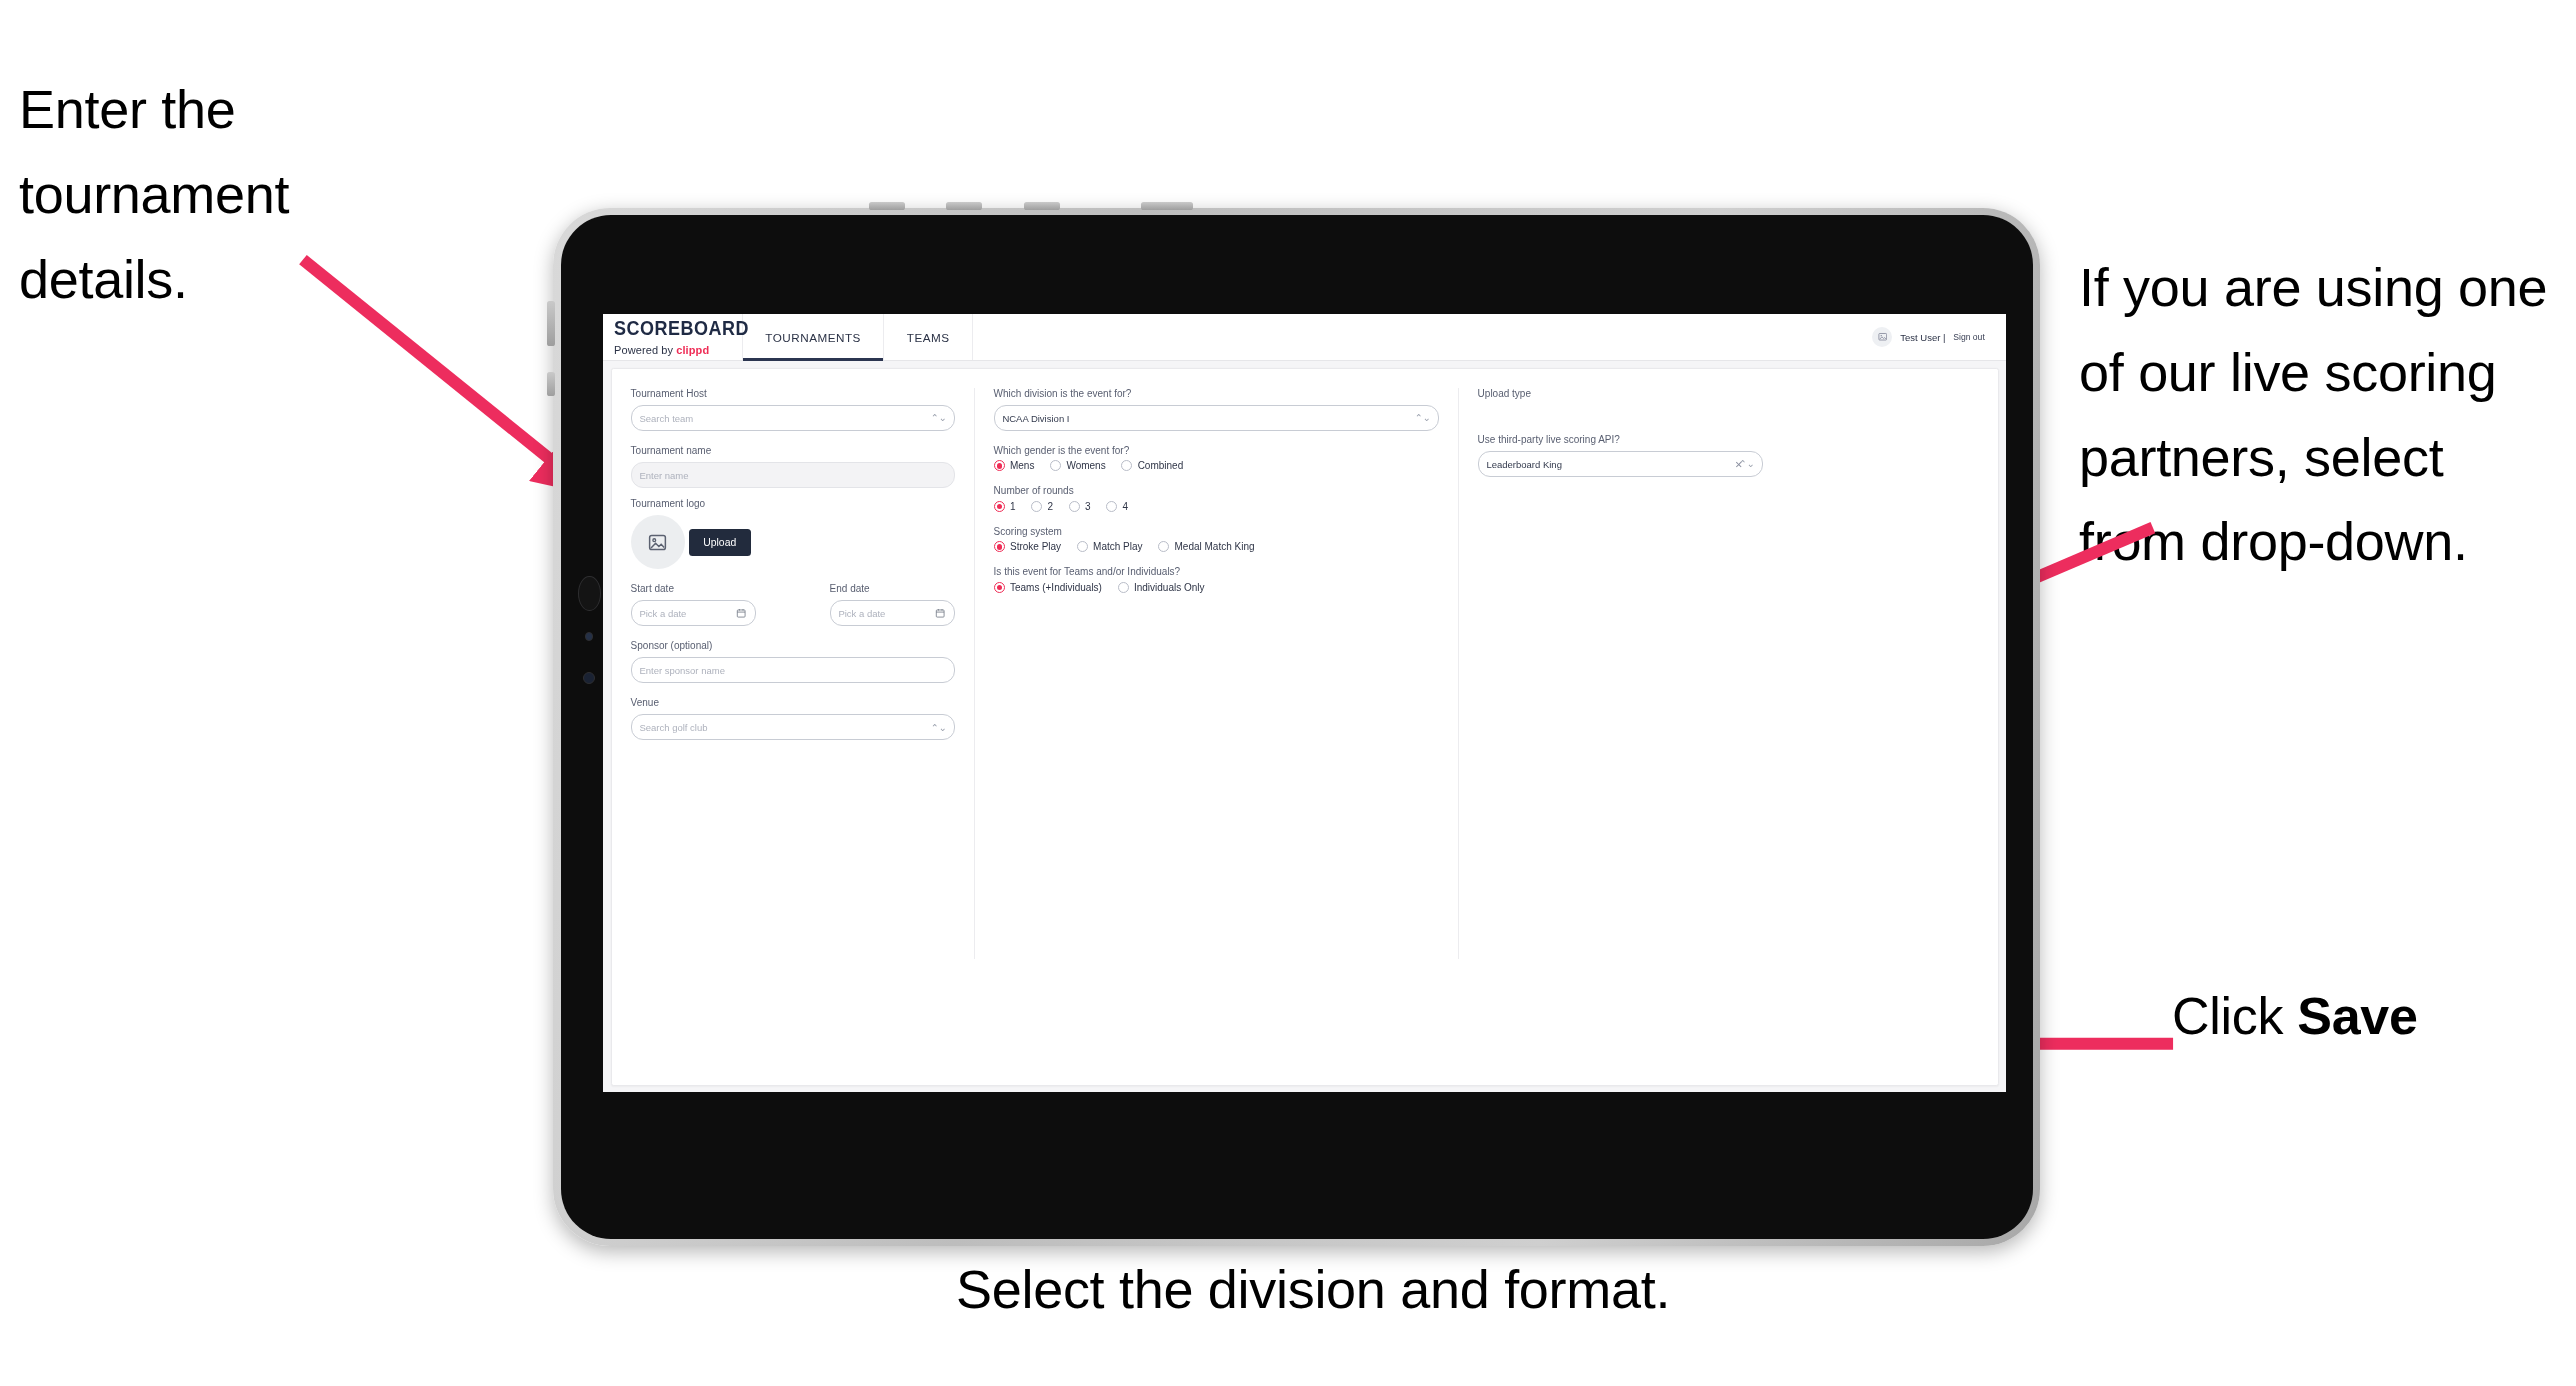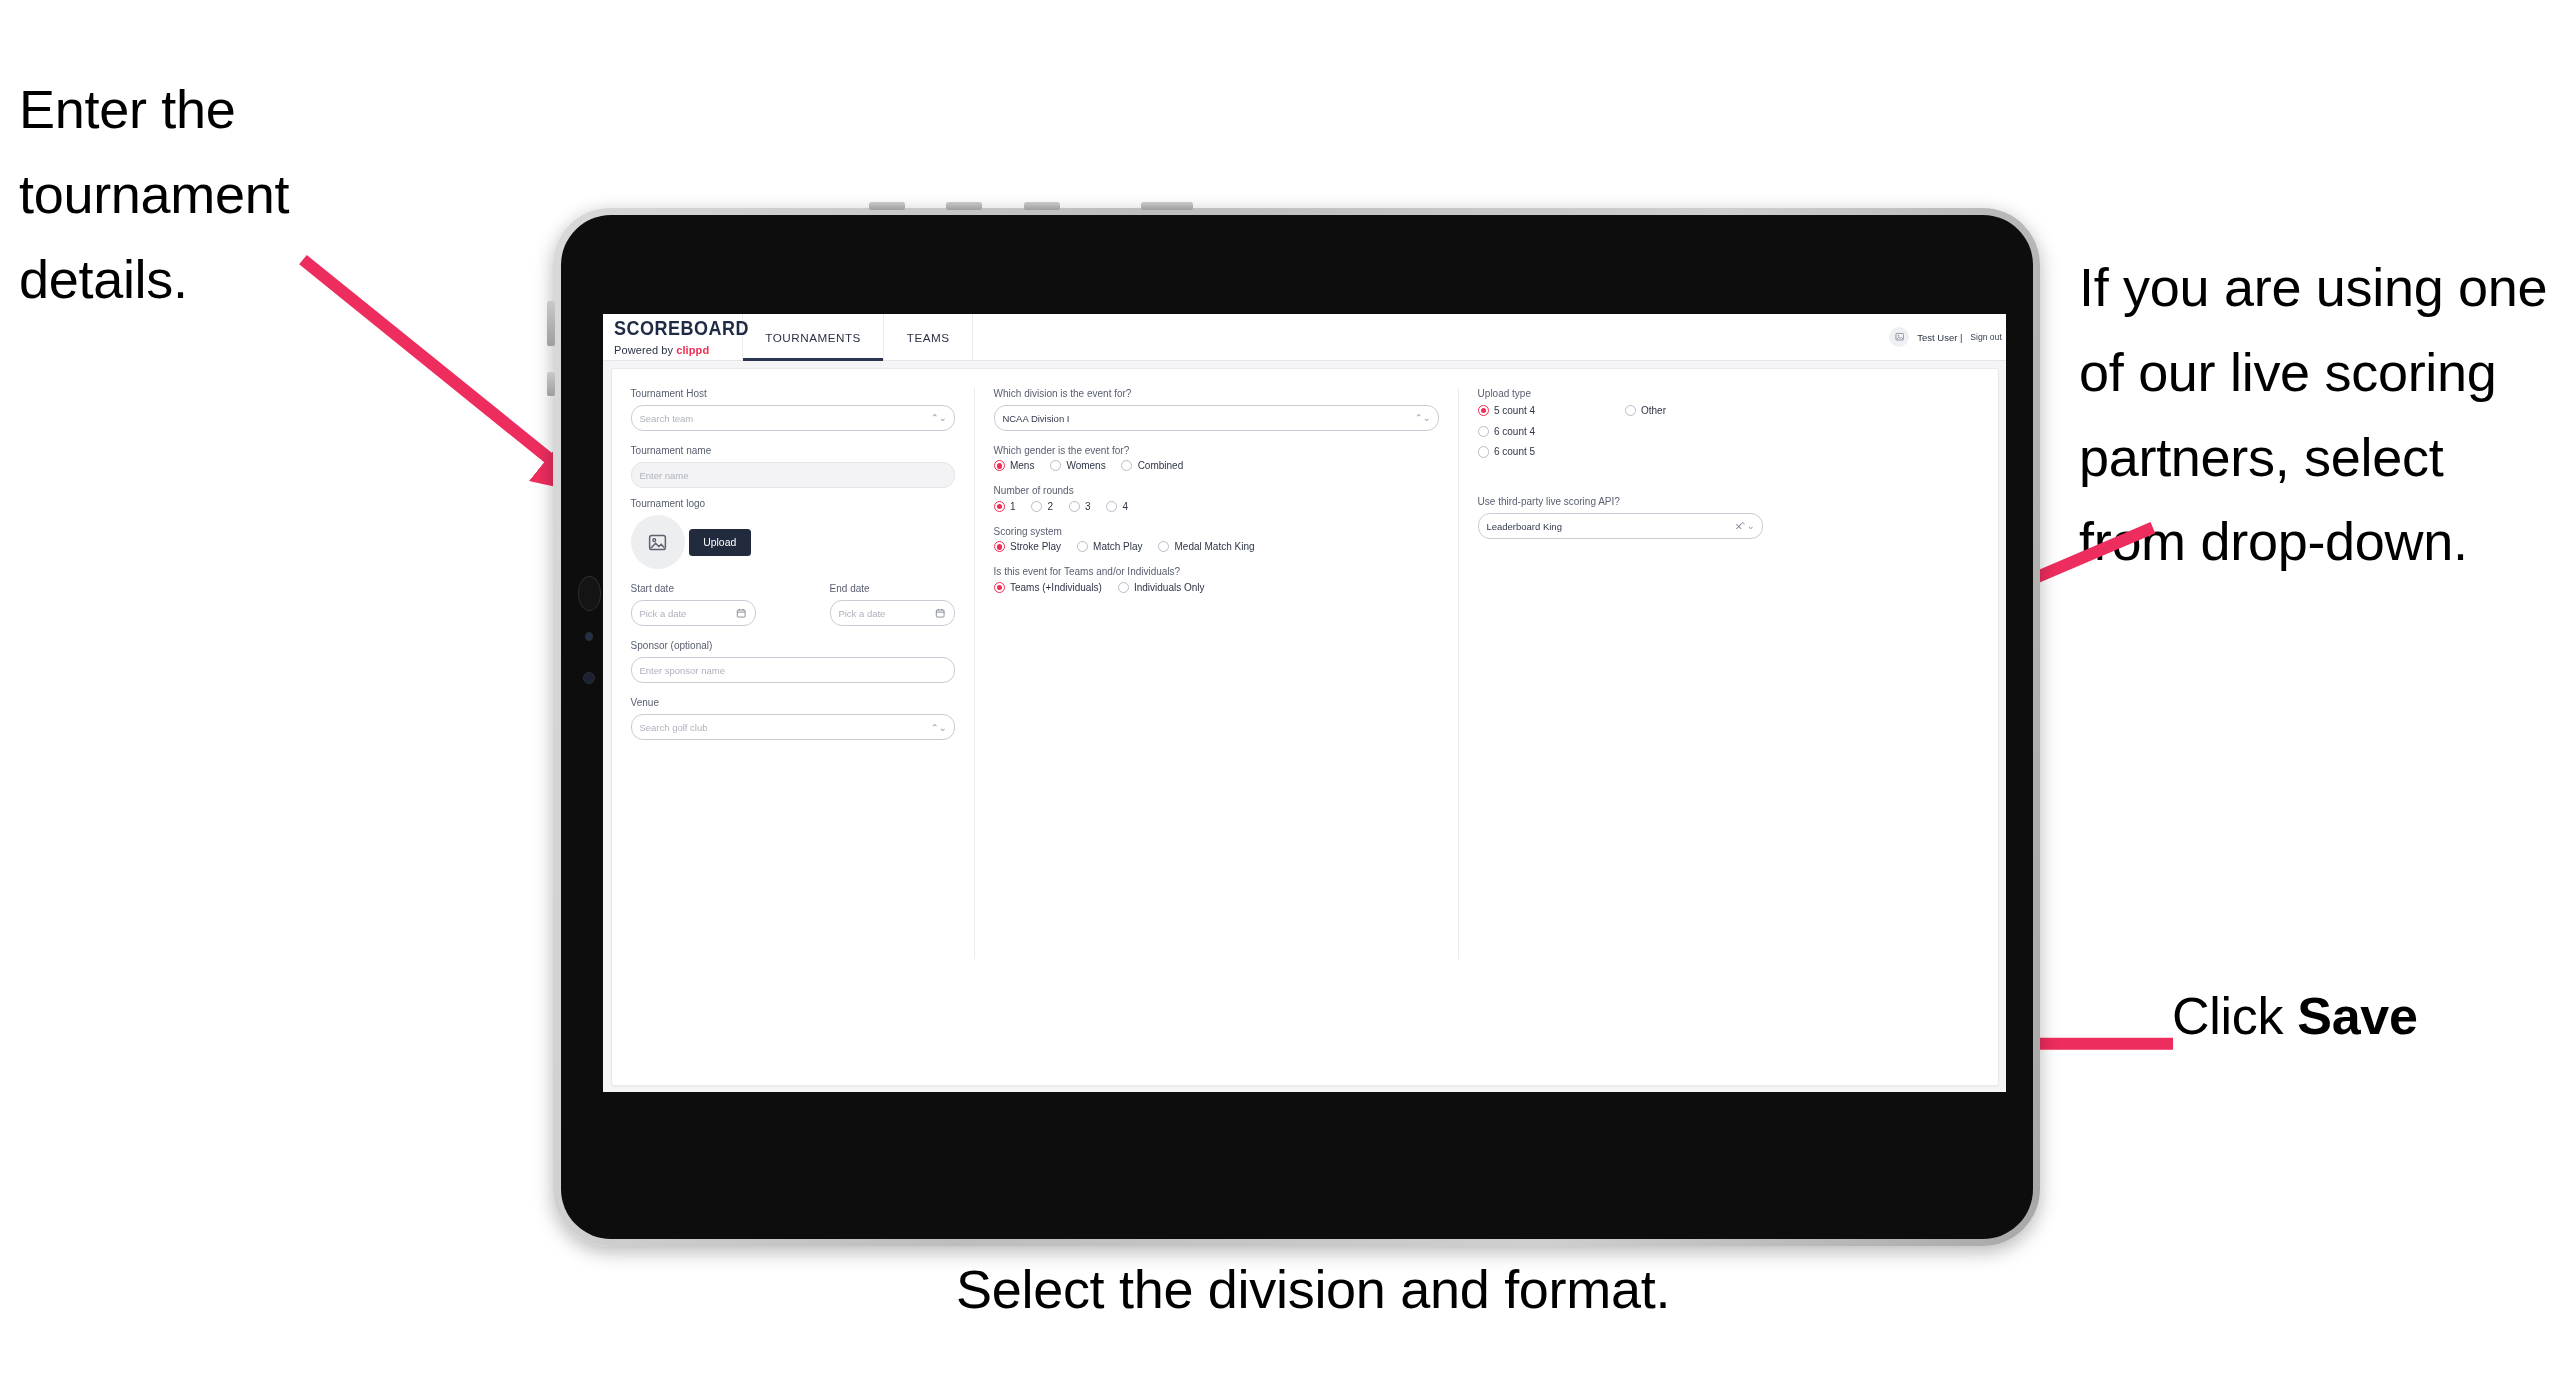--- a/index.html
+++ b/index.html
@@ -137,21 +137,21 @@
     content: "";
     position: absolute;
     left: 0; right: 0; bottom: -0.9px;
     height: 2.6px;
     background: #2b3550;
   }
   #nav-spacer { flex: 1; }
   #user-area {
     display: flex; align-items: center;
     gap: 7.8px;
-    padding-right: 4px;
+    padding-right: 21px;
   }
   #avatar {
     width: 20px; height: 20px;
     border-radius: 50%;
     background: #eef0f3;
     display: flex; align-items: center; justify-content: center;
   }
   #user-name { font-size: 9.5px; color: #2b3246; }
   #signout { font-size: 8.6px; color: #3a4055; cursor: pointer; }
 
@@ -499,42 +499,20 @@
               </label>
               <label class="radio-opt">
                 <span class="radio"></span>
                 <span class="radio-label">Individuals Only</span>
               </label>
             </div>
           </div>
 
           <div class="col" id="col-right">
             <div class="field-label">Upload type</div>
-            <div id="format-cols">
-              <div id="format-left">
-                <label class="radio-opt">
-                  <span class="radio on"></span>
-                  <span class="radio-label">5 count 4</span>
-                </label>
-                <label class="radio-opt">
-                  <span class="radio"></span>
-                  <span class="radio-label">6 count 4</span>
-                </label>
-                <label class="radio-opt">
-                  <span class="radio"></span>
-                  <span class="radio-label">6 count 5</span>
-                </label>
-              </div>
-              <div id="format-right">
-                <label class="radio-opt">
-                  <span class="radio"></span>
-                  <span class="radio-label">Other</span>
-                </label>
-              </div>
-            </div>
 
             <div style="height:29px"></div>
             <div class="field-label">Use third-party live scoring API?</div>
             <div class="input filled" style="width:285px">
               <span>Leaderboard King</span>
               <span class="clear">✕</span>
               <span class="spin">⌃⌄</span>
             </div>
           </div>
         </div>

